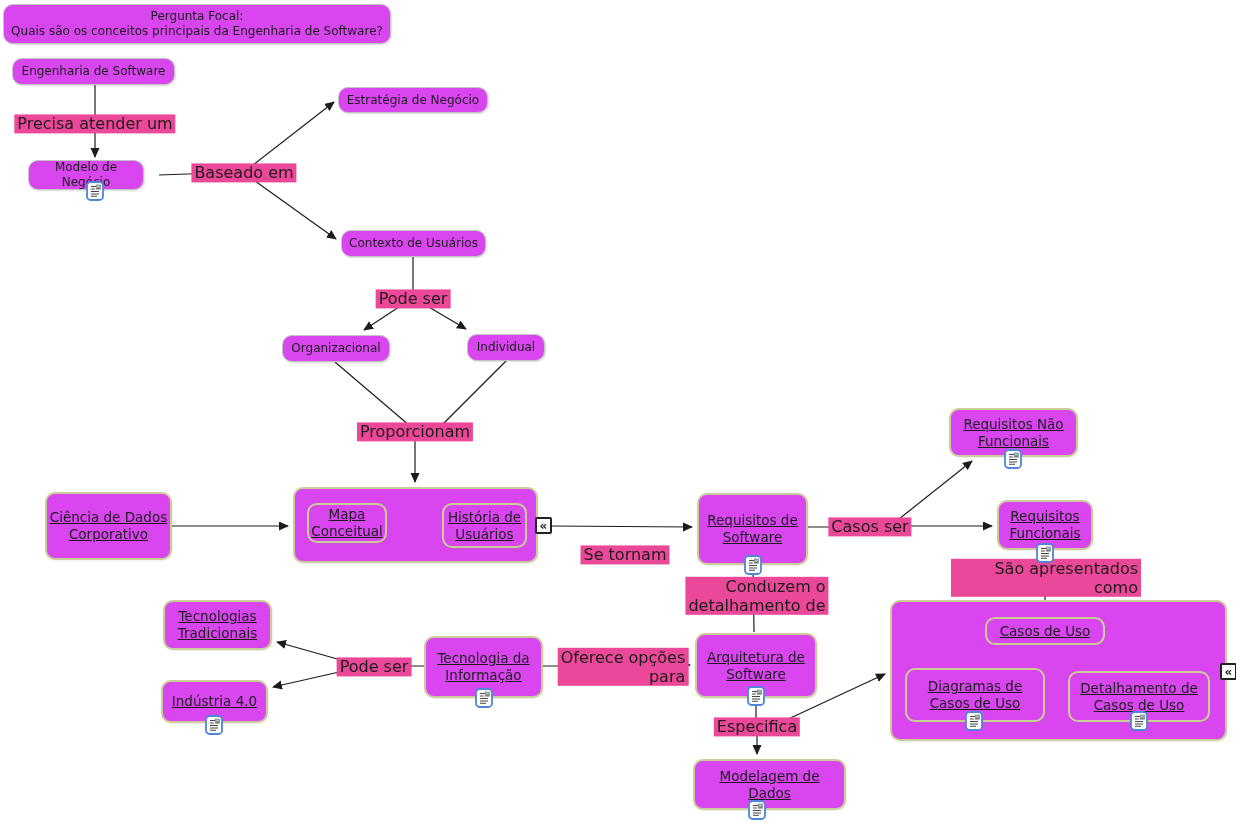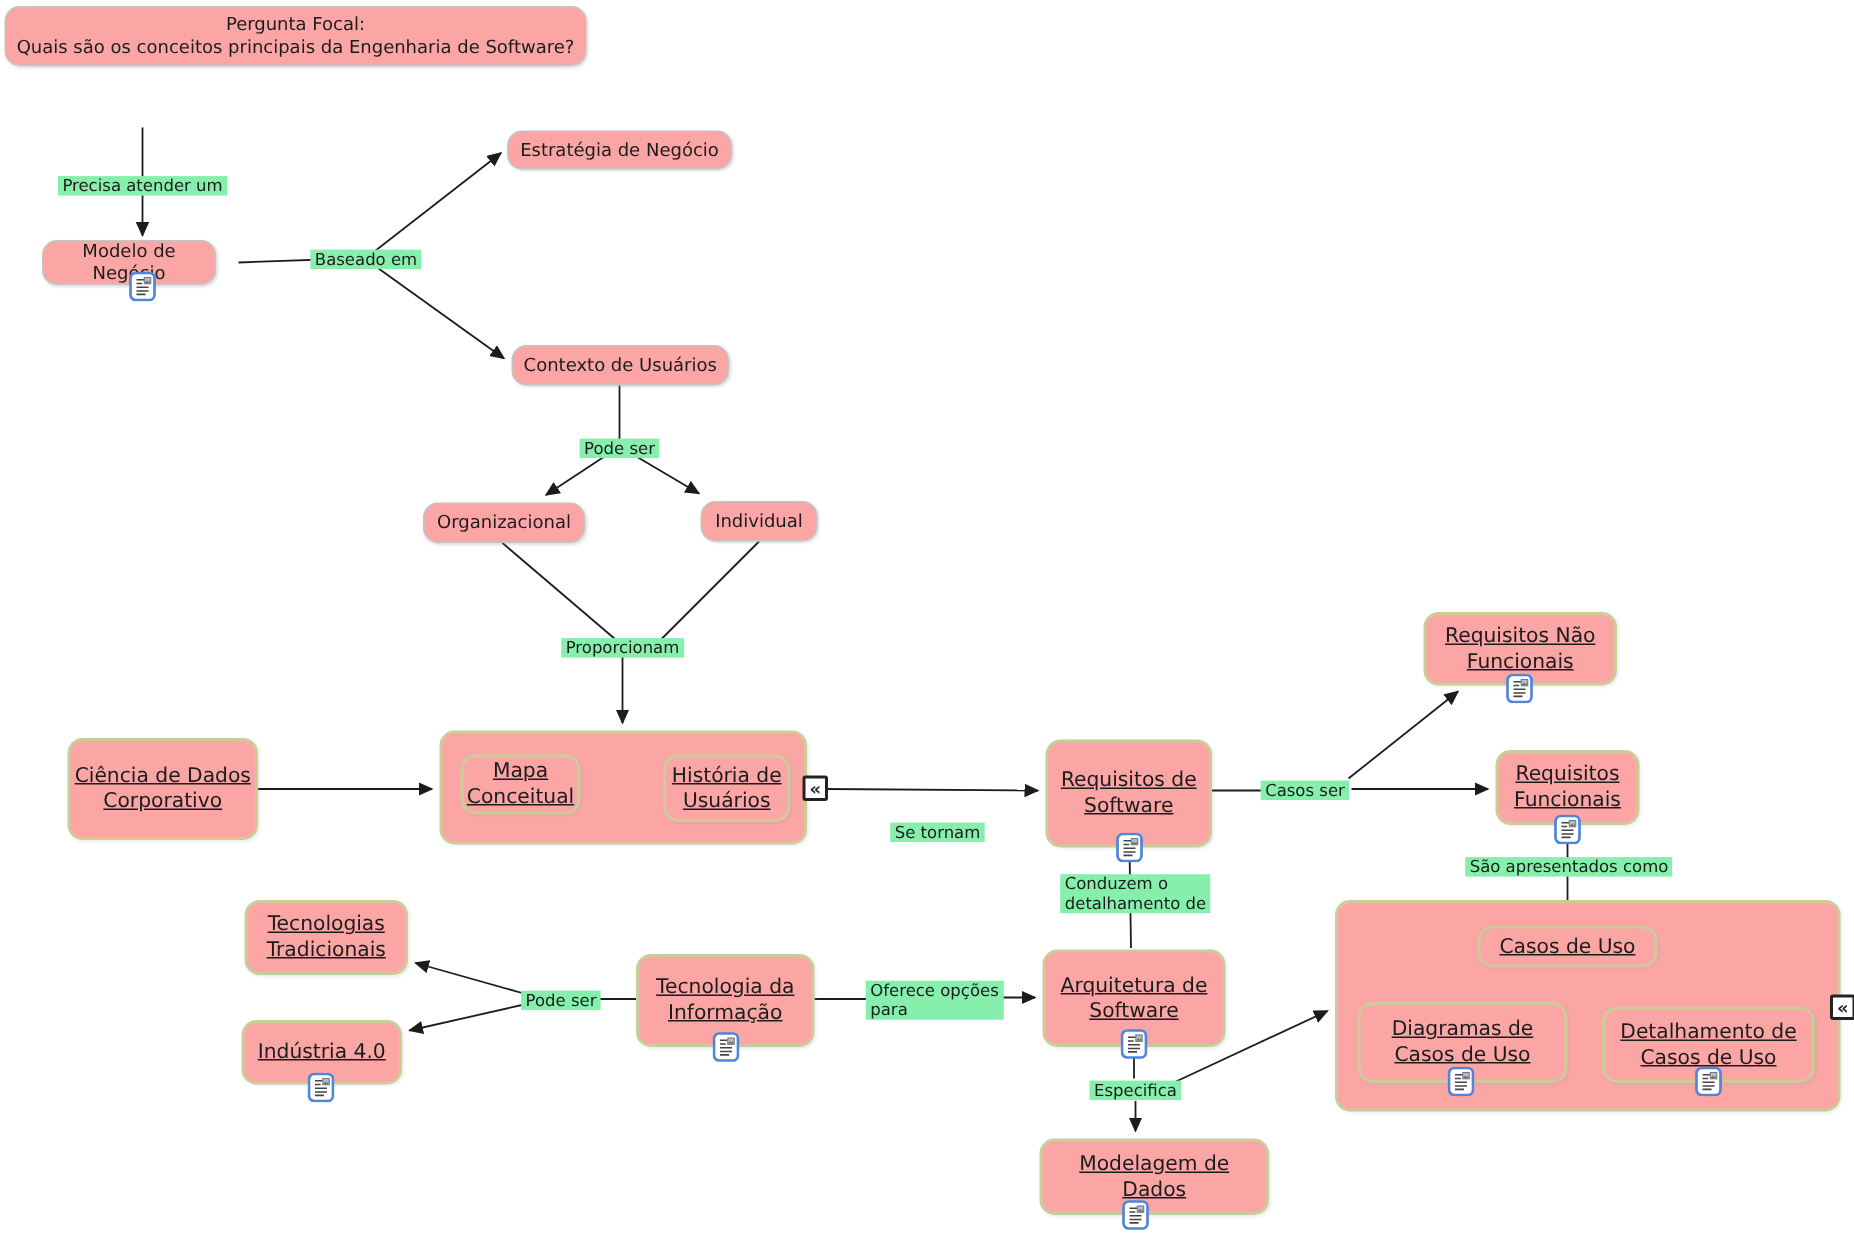--- a/index.html
+++ b/index.html
@@ -4,31 +4,31 @@
 <style>
   * { box-sizing: border-box; margin: 0; padding: 0; }
   html, body { background: #ffffff; }
   #canvas {
     position: relative; width: 1236px; height: 823px; background: #ffffff;
     font-family: "DejaVu Sans", "Liberation Sans", sans-serif; color: #1c1c1c;
     overflow: hidden;
   }
   #edges { position: absolute; left: 0; top: 0; }
   .node {
-    position: absolute; background: #fca5a5; border-radius: 10px;
+    position: absolute; background: #d946ef; border-radius: 10px;
     display: flex; align-items: center; justify-content: center;
     text-align: center;
   }
   .node span { white-space: pre-line; line-height: 1.25; }
   .grey  { border: 1.5px solid #c3c3c3; font-size: 12px;  box-shadow: 1px 1px 2px rgba(130,130,130,.28); }
   .olive { border: 2px solid #cccc99;  font-size: 13.5px; box-shadow: 1px 1px 2px rgba(150,150,150,.18); text-decoration: underline; }
   .link-label {
     position: absolute; transform: translate(-50%,-50%);
-    background: #86efac; white-space: pre-line; text-align: left;
-    font-size: 11px; line-height: 1.2; padding: 0 3px;
+    background: #ec4899; white-space: pre-line; text-align: right;
+    font-size: 16px; line-height: 1.2; padding: 0 3px;
   }
   .collapse {
     position: absolute; width: 17px; height: 17px; background: #ffffff;
     border: 2px solid #222; border-radius: 2px;
     display: flex; align-items: center; justify-content: center;
     font-size: 12px; font-weight: bold; line-height: 1;
   }
   .res { position: absolute; }
 </style>
 </head>
@@ -76,20 +76,23 @@
       <line x1="757" y1="734" x2="757" y2="754" marker-end="url(#arr)"></line>
     </g>
   </svg>
 
   <div class="node olive" style="left:293px;top:487px;width:245px;height:76px"></div>
   <div class="node olive" style="left:890px;top:600px;width:337px;height:141px"></div>
 
   <div class="node grey" style="left:3px;top:4px;width:388px;height:40px">
     <span><span style="display:block">Pergunta Focal:</span><span style="display:block">Quais são os conceitos principais da Engenharia de Software?</span></span>
   </div>
+  <div class="node grey" style="left:12px;top:58px;width:163px;height:27px">
+      <span>Engenharia de Software</span>
+    </div>
   <div class="node grey" style="left:28px;top:160px;width:116px;height:30px">
       <span>Modelo de Negócio</span>
     </div>
   <div class="node grey" style="left:338px;top:87px;width:150px;height:26px">
       <span>Estratégia de Negócio</span>
     </div>
   <div class="node grey" style="left:341px;top:230px;width:145px;height:27px">
       <span>Contexto de Usuários</span>
     </div>
   <div class="node grey" style="left:282px;top:335px;width:108px;height:27px">

